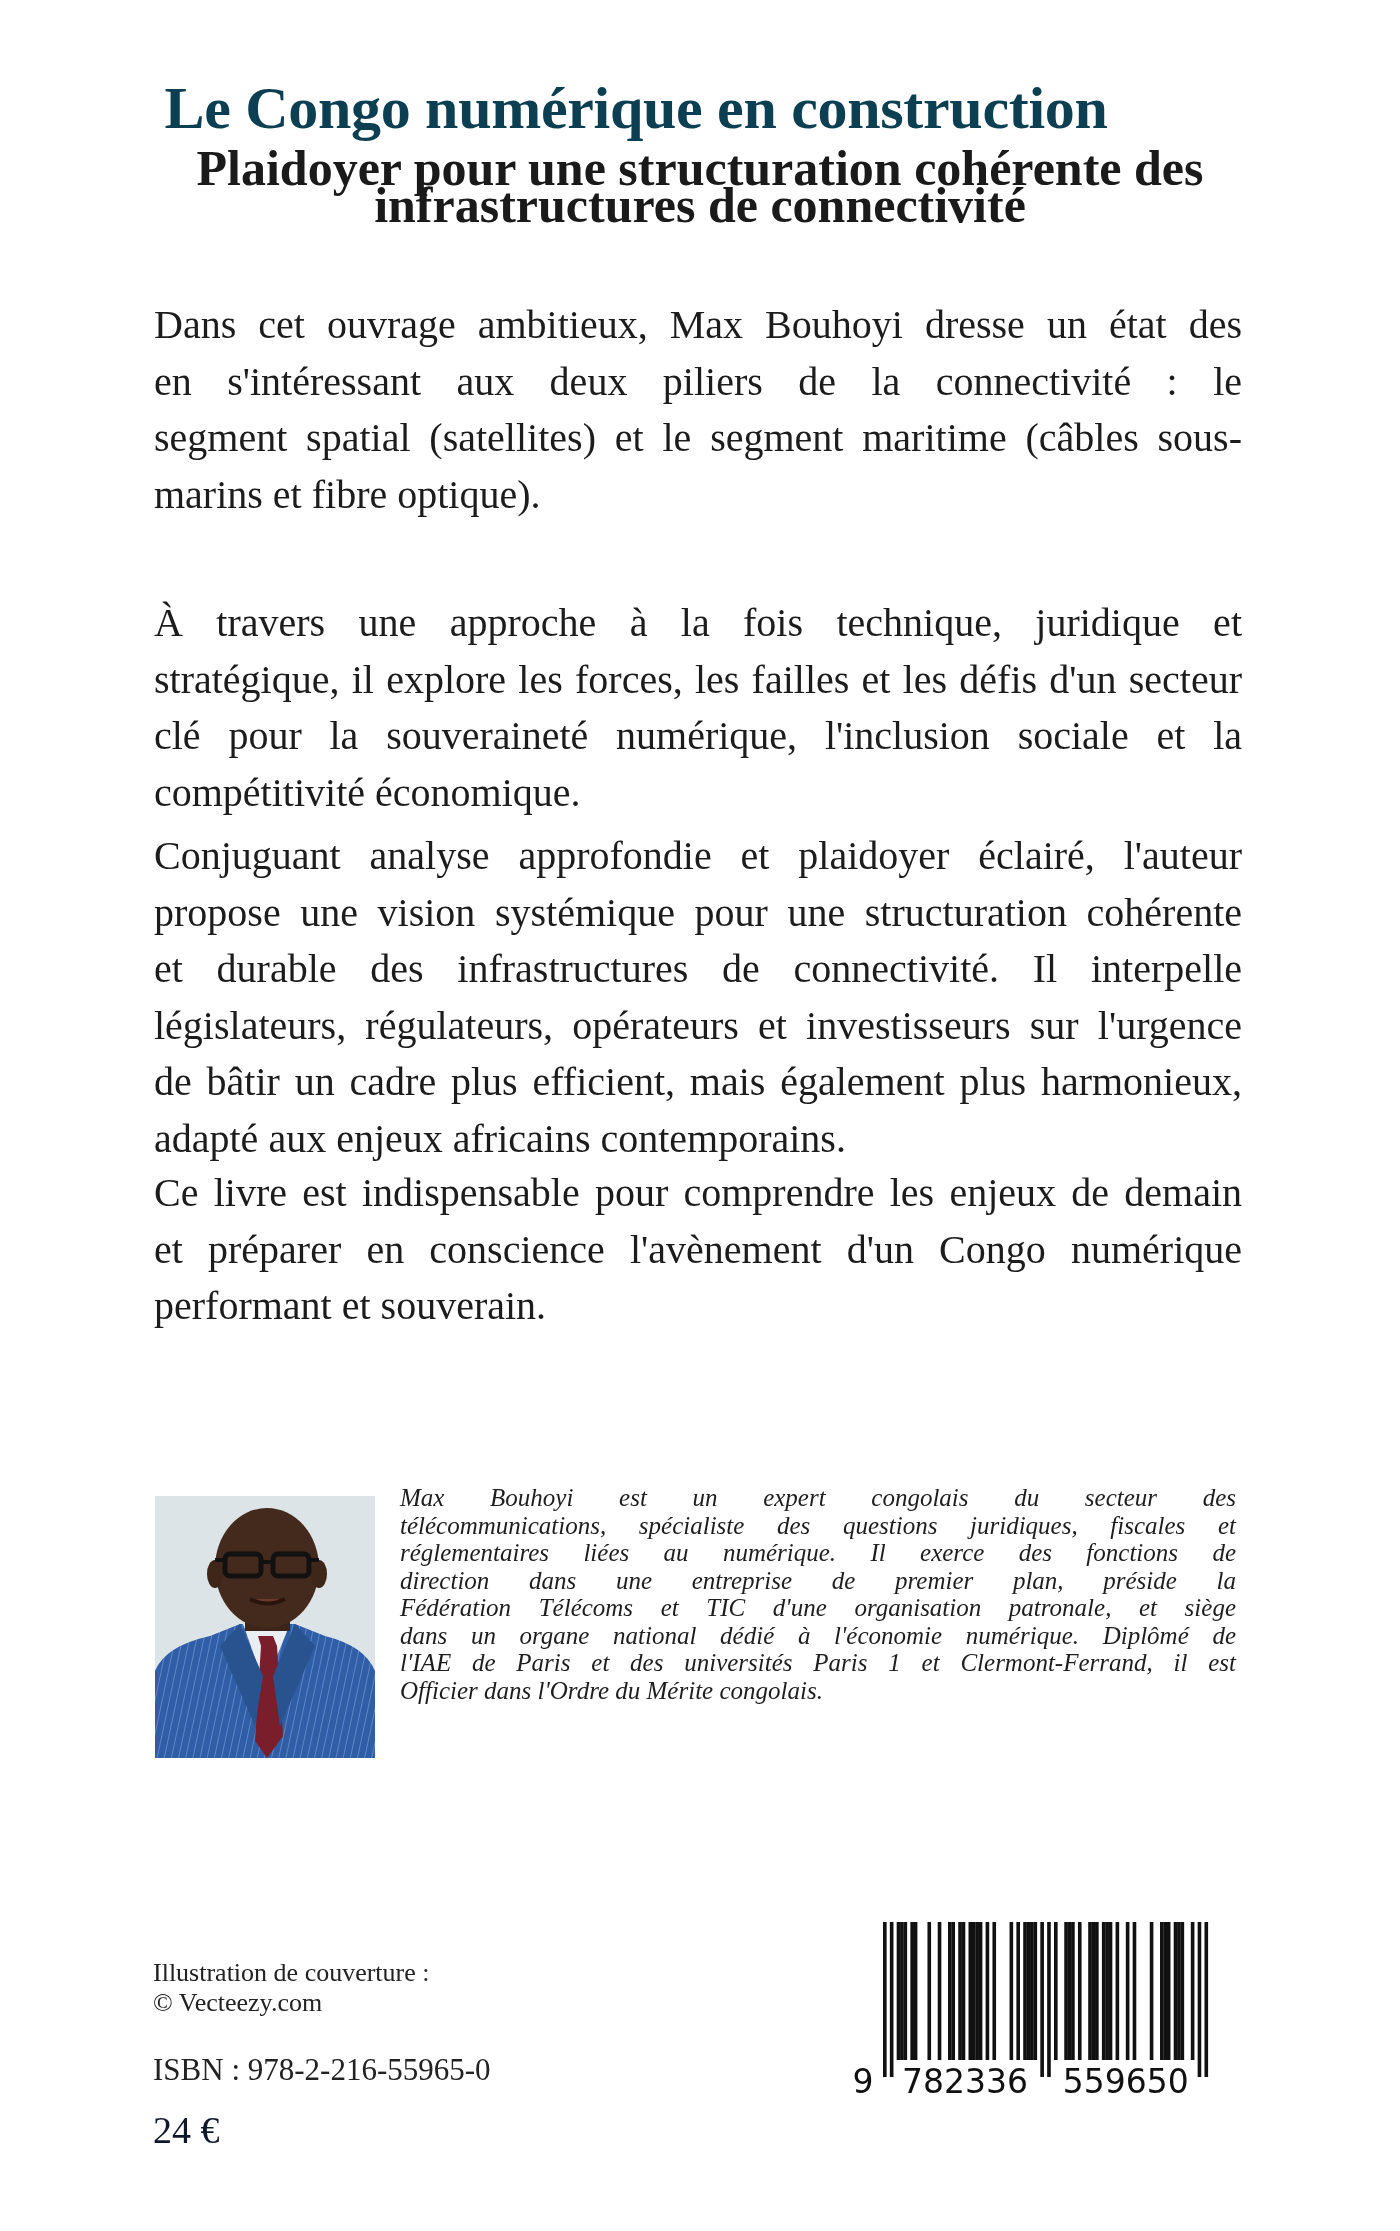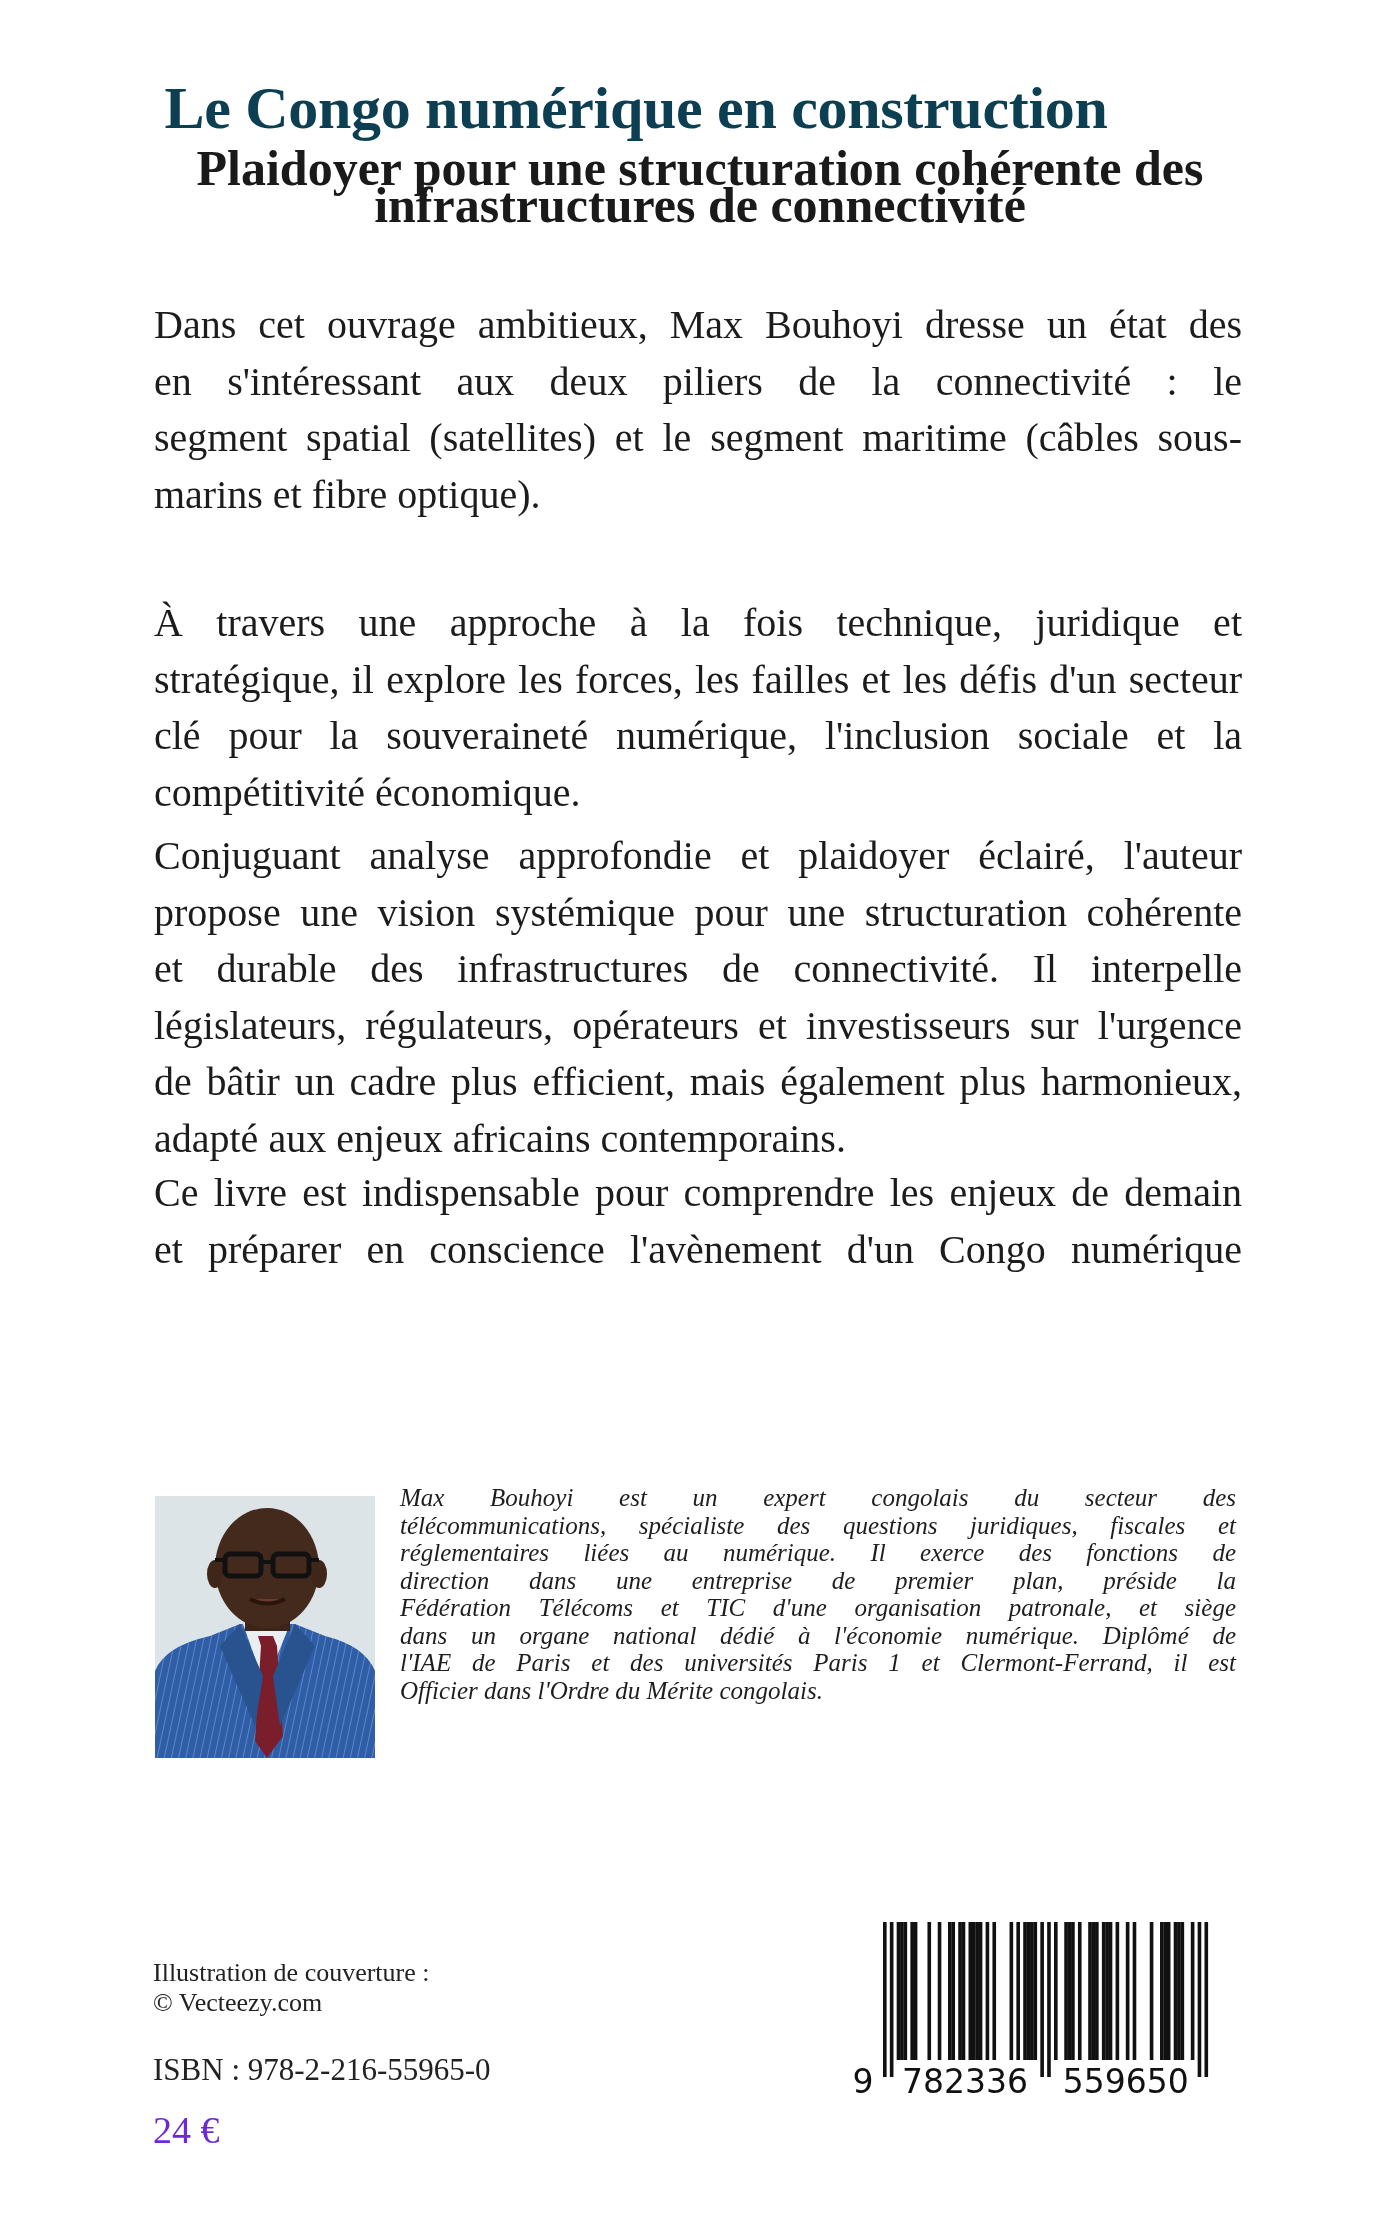--- a/index.html
+++ b/index.html
@@ -17,21 +17,21 @@
   .subtitle div { white-space: nowrap; }
   .para { position: absolute; left: 154px; width: 1088px; font-family: "Liberation Serif", serif; font-size: 40px; line-height: 56.5px; color: #1c1c1c; }
   .line { text-align: justify; text-align-last: justify; height: 56.5px; overflow: visible; white-space: normal; }
   .line.last { text-align: left; text-align-last: left; }
   .photo { position: absolute; left: 155px; top: 1496px; width: 220px; height: 262px; overflow: hidden; background: #dfe5e8; }
   .bio { position: absolute; left: 400px; top: 1484px; width: 836px; font-family: "Liberation Serif", serif; font-style: italic; font-size: 25px; line-height: 27.5px; color: #1e1e1e; }
   .bio .line { height: 27.5px; }
   .bio b { font-weight: normal; }
   .credit { position: absolute; left: 153px; top: 1958px; font-family: "Liberation Serif", serif; font-size: 26px; line-height: 30px; color: #222; }
   .isbn { position: absolute; left: 153px; top: 2052px; font-family: "Liberation Serif", serif; font-size: 31px; line-height: 36px; color: #222; }
-  .price { position: absolute; left: 153px; top: 2108px; font-family: "Liberation Serif", serif; font-size: 38px; line-height: 44px; color: #6d28d9; }
+  .price { position: absolute; left: 153px; top: 2108px; font-family: "Liberation Serif", serif; font-size: 38px; line-height: 44px; color: #0f172a; }
   .barcode { position: absolute; left: 845px; top: 1918px; width: 375px; height: 185px; }
 </style>
 </head>
 <body>
 
 <h1 class="title">Le Congo numérique en construction</h1>
 
 <div class="subtitle">
   <div>Plaidoyer pour une structuration cohérente des</div>
   <div>infrastructures de connectivité</div>
@@ -56,20 +56,21 @@
   <div class="line">propose une vision systémique pour une structuration cohérente</div>
   <div class="line">et durable des infrastructures de connectivité. Il interpelle</div>
   <div class="line">législateurs, régulateurs, opérateurs et investisseurs sur l'urgence</div>
   <div class="line">de bâtir un cadre plus efficient, mais également plus harmonieux,</div>
   <div class="line last">adapté aux enjeux africains contemporains.</div>
 </div>
 
 <div class="para" style="top:1165px">
   <div class="line">Ce livre est indispensable pour comprendre les enjeux de demain</div>
   <div class="line">et préparer en conscience l'avènement d'un Congo numérique</div>
+  <div class="line last">performant et souverain.</div>
 </div>
 
 <div class="photo">
   <svg width="220" height="262" viewBox="0 0 220 262">
     <defs>
       <pattern id="stripes" width="7" height="7" patternUnits="userSpaceOnUse" patternTransform="rotate(12)">
         <rect width="7" height="7" fill="#2f5ea6"></rect>
         <rect width="1" height="7" fill="#5c86c6"></rect>
       </pattern>
     </defs>

